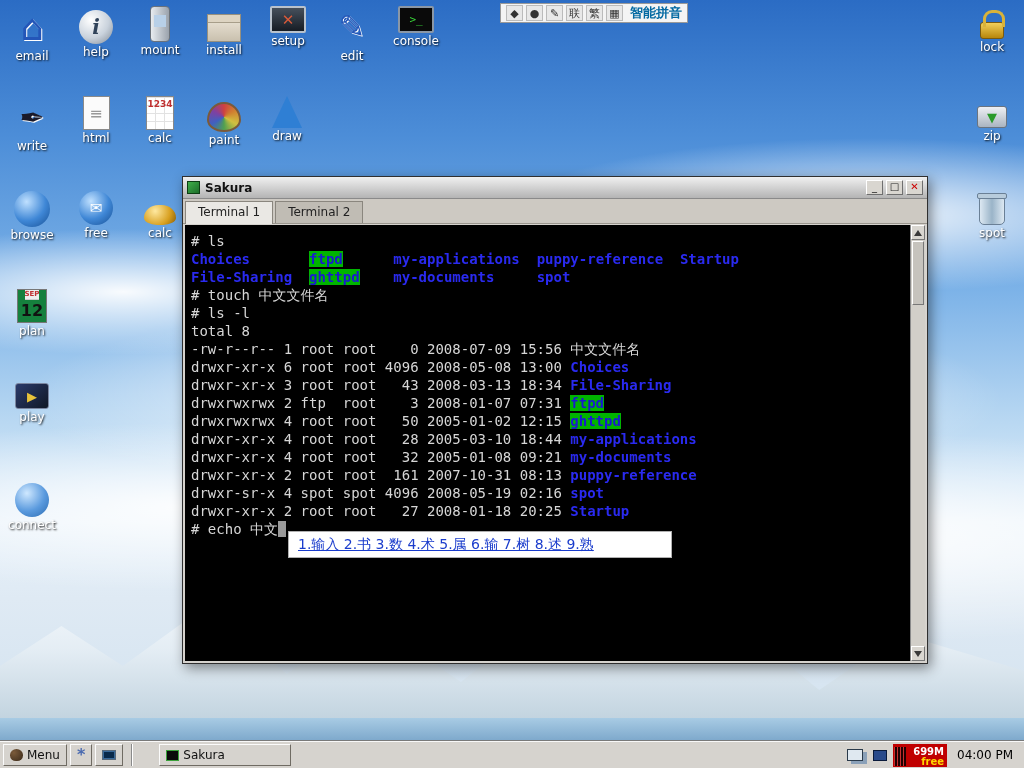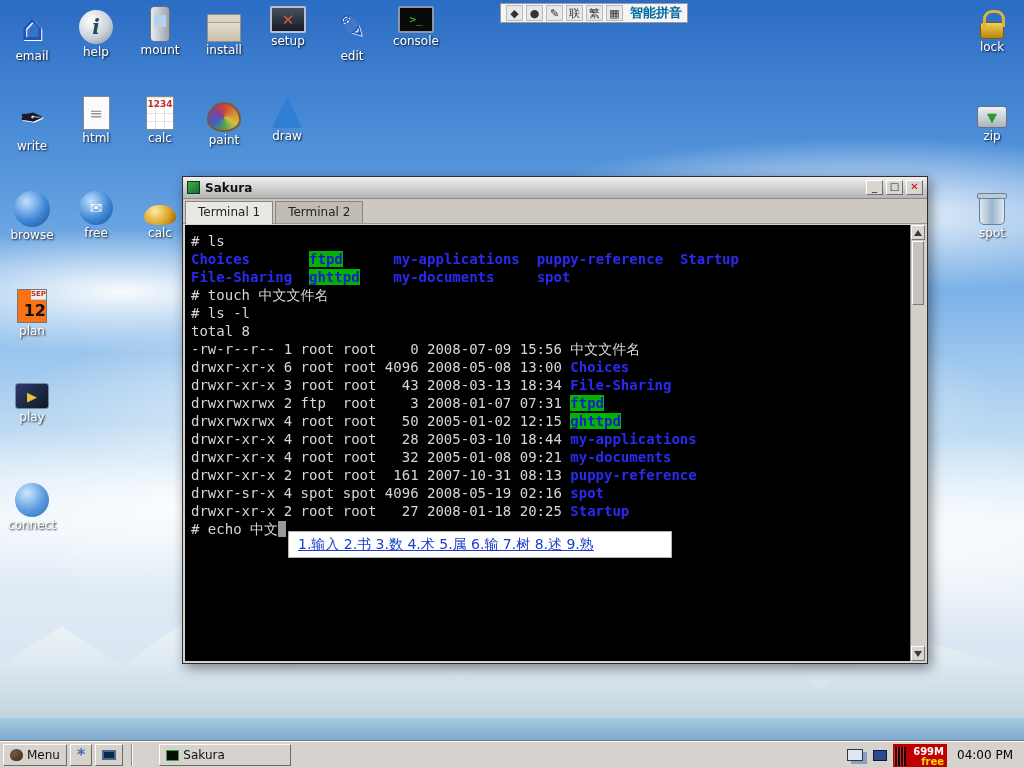--- a/index.html
+++ b/index.html
@@ -45,21 +45,21 @@
     background-image:repeating-linear-gradient(0deg,transparent 0 7px,#e2e2e2 7px 8px),repeating-linear-gradient(90deg,transparent 0 8px,#e2e2e2 8px 9px);}
   .art-paint{width:34px;height:30px;margin-top:6px;border-radius:50% 50% 50% 50%/60% 60% 40% 40%;
     background:conic-gradient(#d04040,#d08030,#d0c040,#50a050,#4060c0,#8040a0,#d04040);border:2px solid #7a5a3a;}
   .art-draw{width:0;height:0;border-left:15px solid transparent;border-right:15px solid transparent;border-bottom:32px solid #2f7fd4;}
   .art-browse{width:36px;height:36px;border-radius:50%;
     background:radial-gradient(circle at 35% 30%,#bfe0ff,#3f87d6 55%,#174f93);}
   .art-email{width:34px;height:34px;border-radius:50%;color:#fff;font-size:15px;
     background:radial-gradient(circle at 35% 30%,#bfe0ff,#3f87d6 55%,#174f93);}
   .art-chat{width:32px;height:20px;margin-top:14px;border-radius:50% 50% 45% 45%/70% 70% 40% 40%;
     background:radial-gradient(circle at 35% 30%,#ffe9a0,#d8a020 60%,#8a5f08);}
-  .art-plan{width:30px;height:34px;background:#f97316;border:1px solid #777;flex-direction:column;align-items:flex-end;}
+  .art-plan{width:30px;height:34px;background:#15803d;border:1px solid #777;flex-direction:column;align-items:center;}
   .cal-m{font-size:7px;color:#c03030;font-weight:bold;line-height:9px;background:#eee;text-align:center;border-bottom:1px solid #ccc;}
   .cal-d{font-size:16px;font-weight:bold;color:#111;line-height:22px;text-align:center;}
   .art-play{width:34px;height:26px;background:linear-gradient(135deg,#2a3a6a,#101826);border:1px solid #7a86a0;border-radius:3px;color:#e8c33a;font-size:13px;}
   .art-connect{width:34px;height:34px;border-radius:50%;
     background:radial-gradient(circle at 35% 30%,#cfe8ff,#5a9ade 55%,#2a6ab0);}
   .art-lock{width:24px;height:17px;margin-top:16px;background:linear-gradient(180deg,#f2cf5a,#b8860b);border:1px solid #7a5a10;border-radius:3px;position:relative;}
   .art-lock::before{content:"";position:absolute;left:2px;top:-13px;width:16px;height:14px;border:3px solid #d9b33a;border-bottom:none;border-radius:9px 9px 0 0;}
   .art-zip{width:30px;height:22px;margin-top:10px;background:linear-gradient(180deg,#eef0f4,#aab4c0);border:1px solid #6a7480;border-radius:3px;color:#2a9a2a;font-size:13px;}
   .art-trash{width:26px;height:28px;margin-top:8px;background:linear-gradient(90deg,#dce8f2,#9ab4c8 50%,#dce8f2);border:1px solid #6a8096;border-radius:3px 3px 5px 5px;position:relative;}
   .art-trash::before{content:"";position:absolute;top:-5px;left:-3px;right:-3px;height:4px;background:#b8ccdc;border:1px solid #6a8096;border-radius:2px;}

